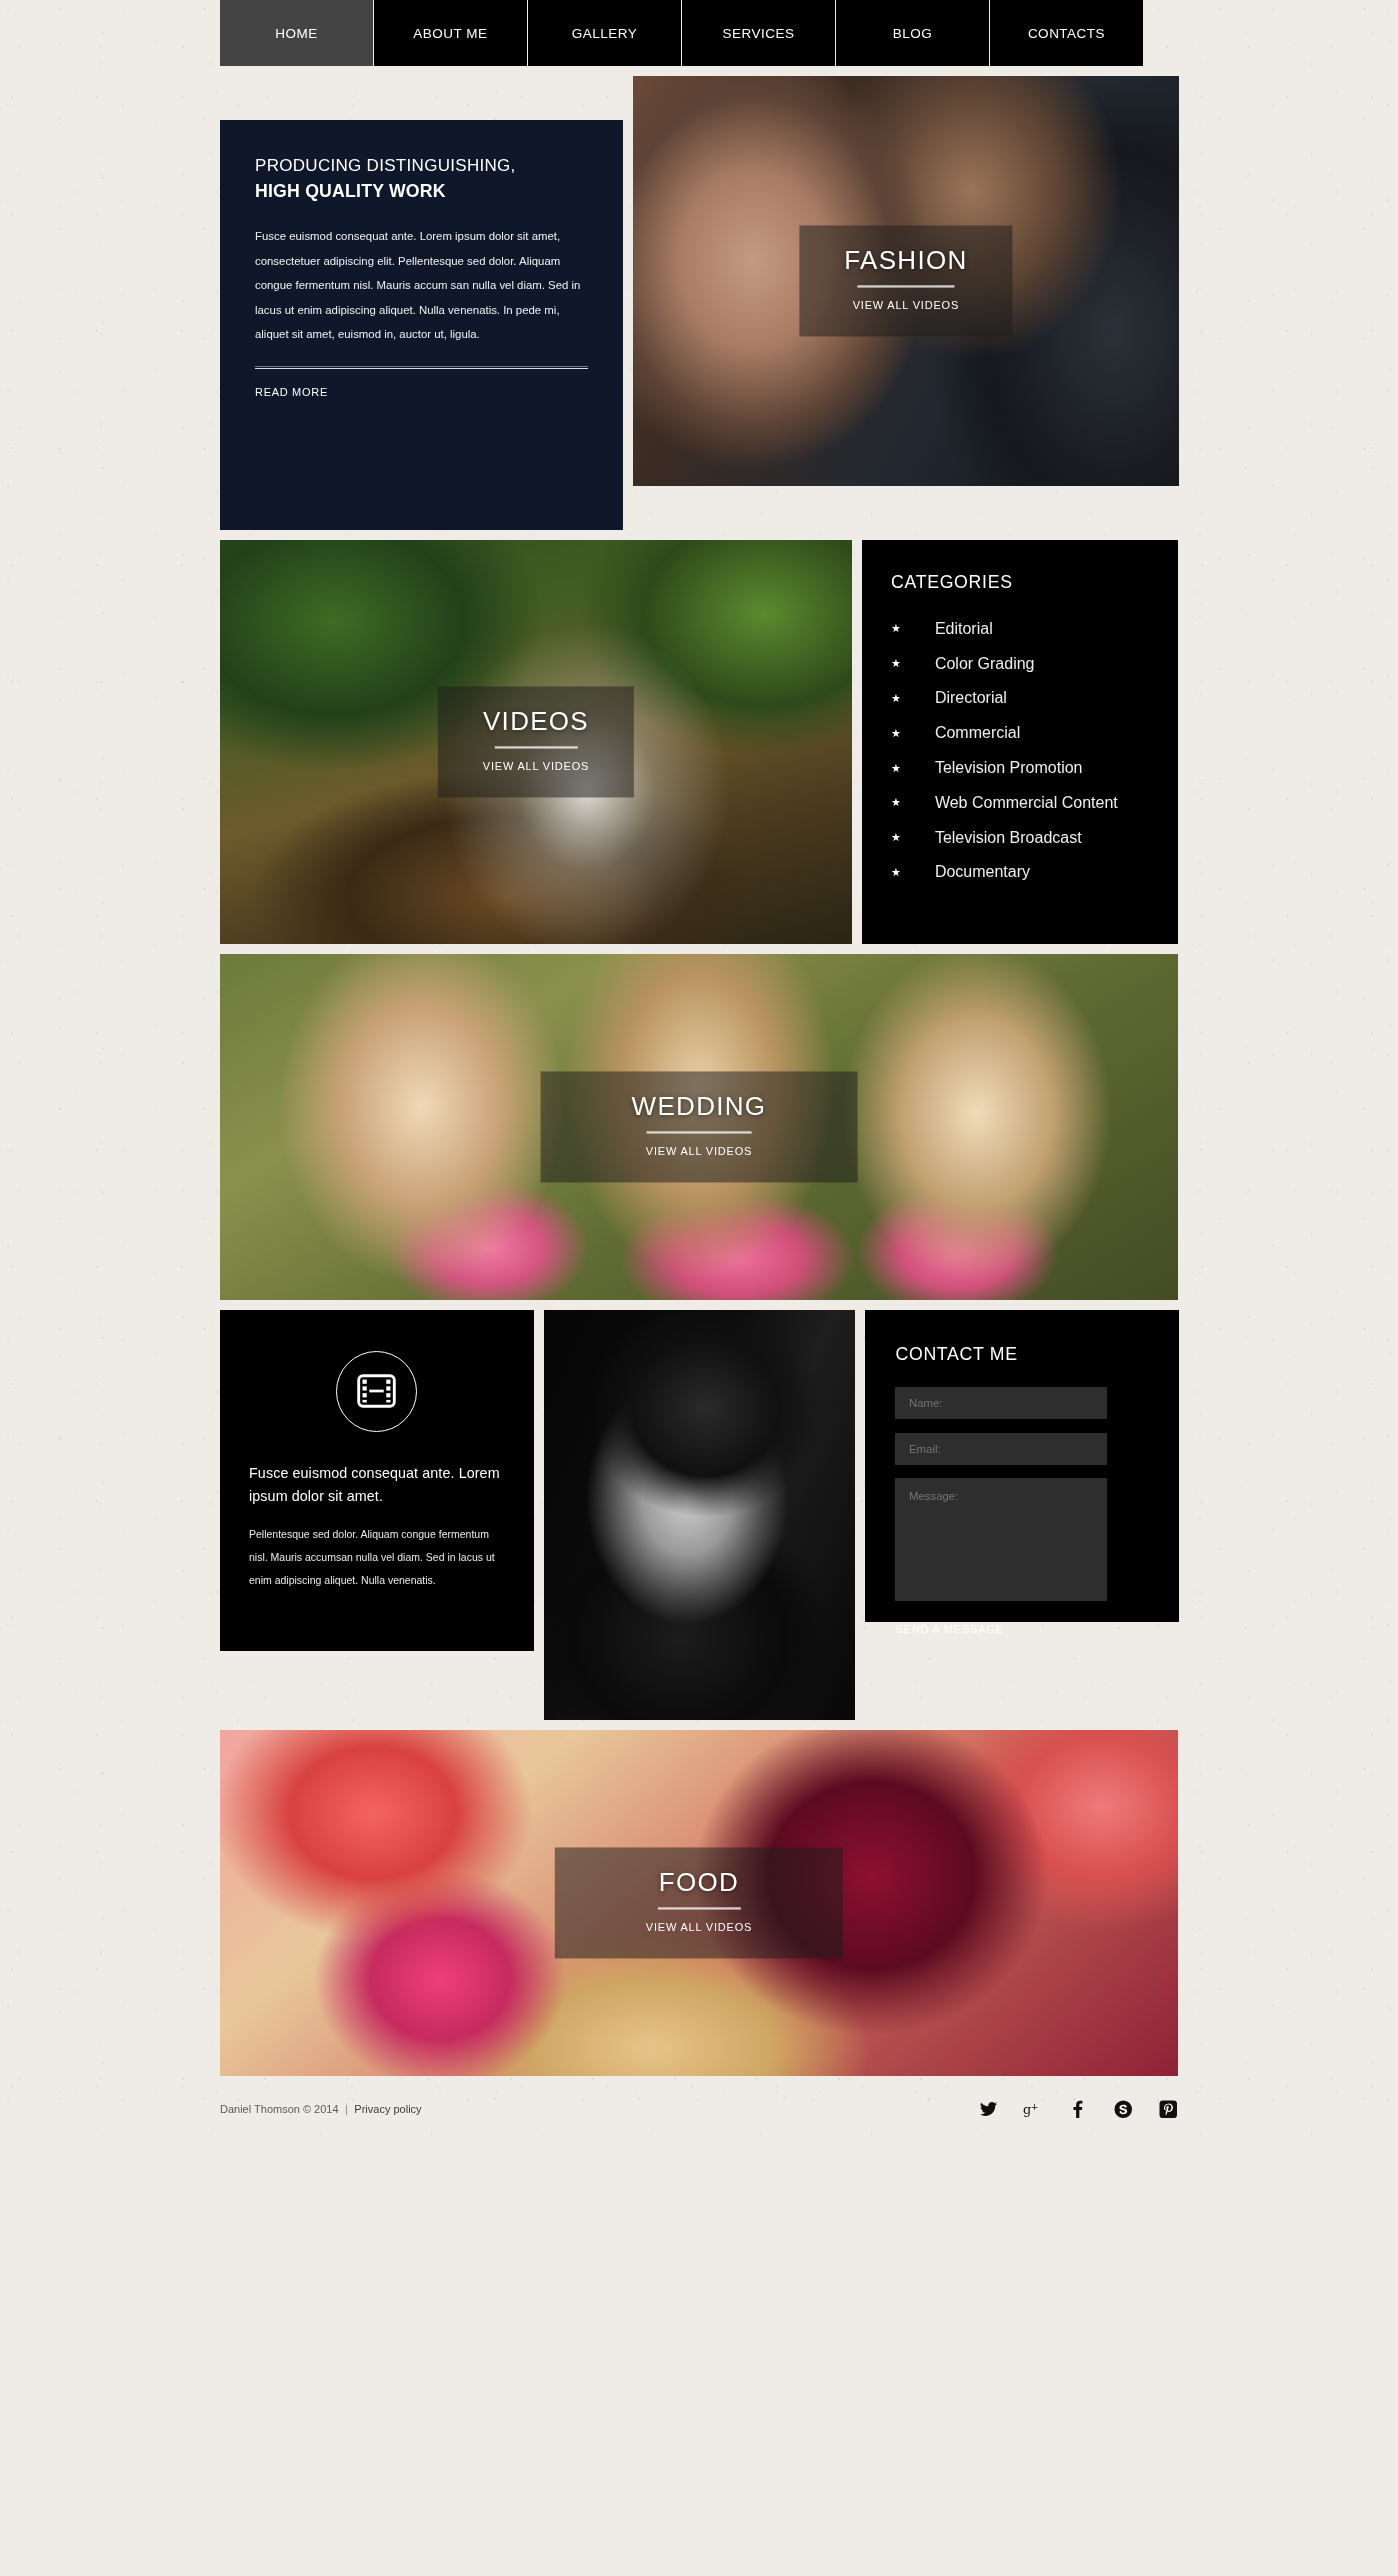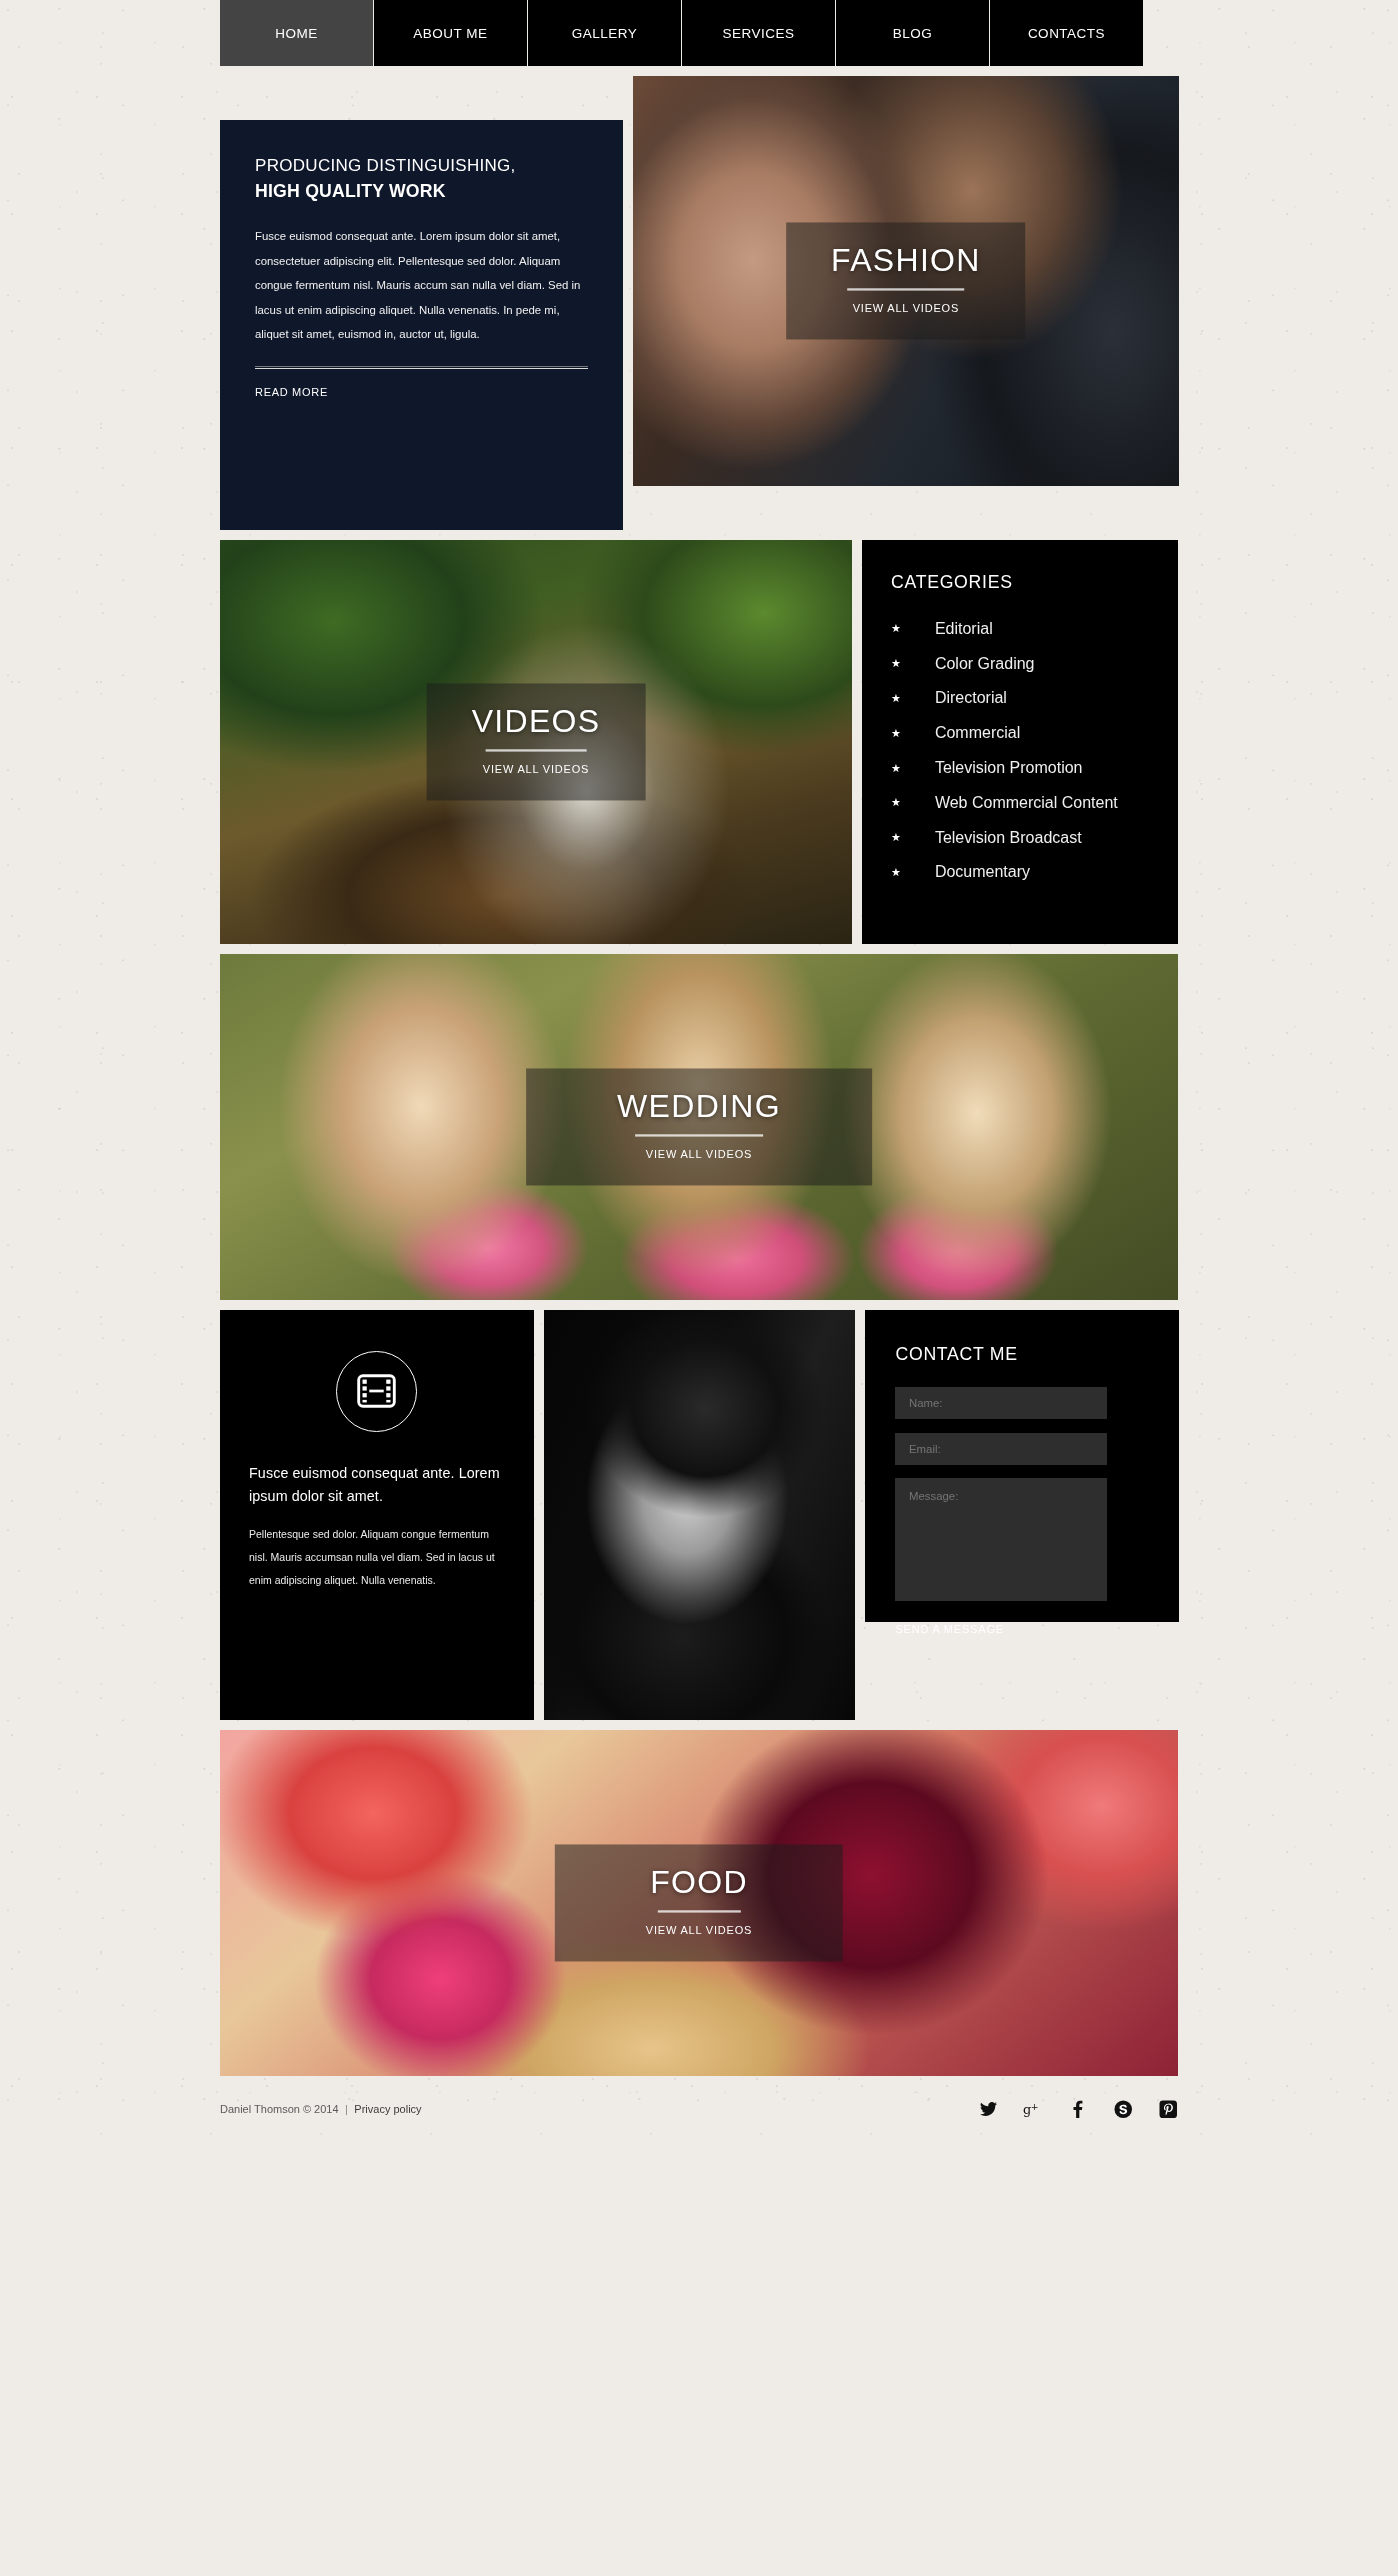--- a/index.html
+++ b/index.html
@@ -146,21 +146,21 @@
     position: absolute;
     left: 50%; top: 50%;
     transform: translate(-50%, -50%);
     background: rgba(28,28,28,.52);
     padding: 22px 45px 25px 45px;
     text-align: center;
     min-width: 183px;
   }
   .tile-overlay.wide { padding: 22px 91px 25px 91px; }
   .tile-title {
-    font-size: 32px;
+    font-size: 26px;
     font-weight: 300;
     letter-spacing: 1.3px;
     line-height: 1;
     text-shadow: 0 0.8px 5px rgba(0,0,0,.55);
   }
   .tile-rule {
     margin: 11.8px auto 0 auto;
     width: 78%;
     border-top: 0.8px solid #ffffff;
     border-bottom: 0.8px solid #ffffff;
@@ -238,21 +238,21 @@
       radial-gradient(ellipse 126px 109px at 23% 72%, #ef3f7a 0%, #c62a5f 55%, rgba(130,22,58,0) 100%),
       radial-gradient(ellipse 177px 160px at 68% 42%, #8e1030 0%, #5c0a20 58%, rgba(50,8,18,0) 100%),
       radial-gradient(ellipse 151px 126px at 92% 22%, #f07a7a 0%, #d85050 55%, rgba(140,40,40,0) 100%),
       radial-gradient(ellipse 219px 118px at 45% 92%, #e7c48a 0%, #cfa663 56%, rgba(150,115,60,0) 100%),
       linear-gradient(140deg, #f2a5a0 0%, #e8c79a 26%, #d2705f 56%, #8d2236 100%);
   }
 
   
   .info-block {
     width: 316px;
-    height: 410px;
+    height: 341px;
     background: #000000;
     padding: 34px 29px 0 29px;
   }
   .film-circle {
     width: 81px; height: 81px;
     border: 1.7px solid #ffffff;
     border-radius: 50%;
     margin: 6.7px auto 0 auto;
     display: flex; align-items: center; justify-content: center;
   }

